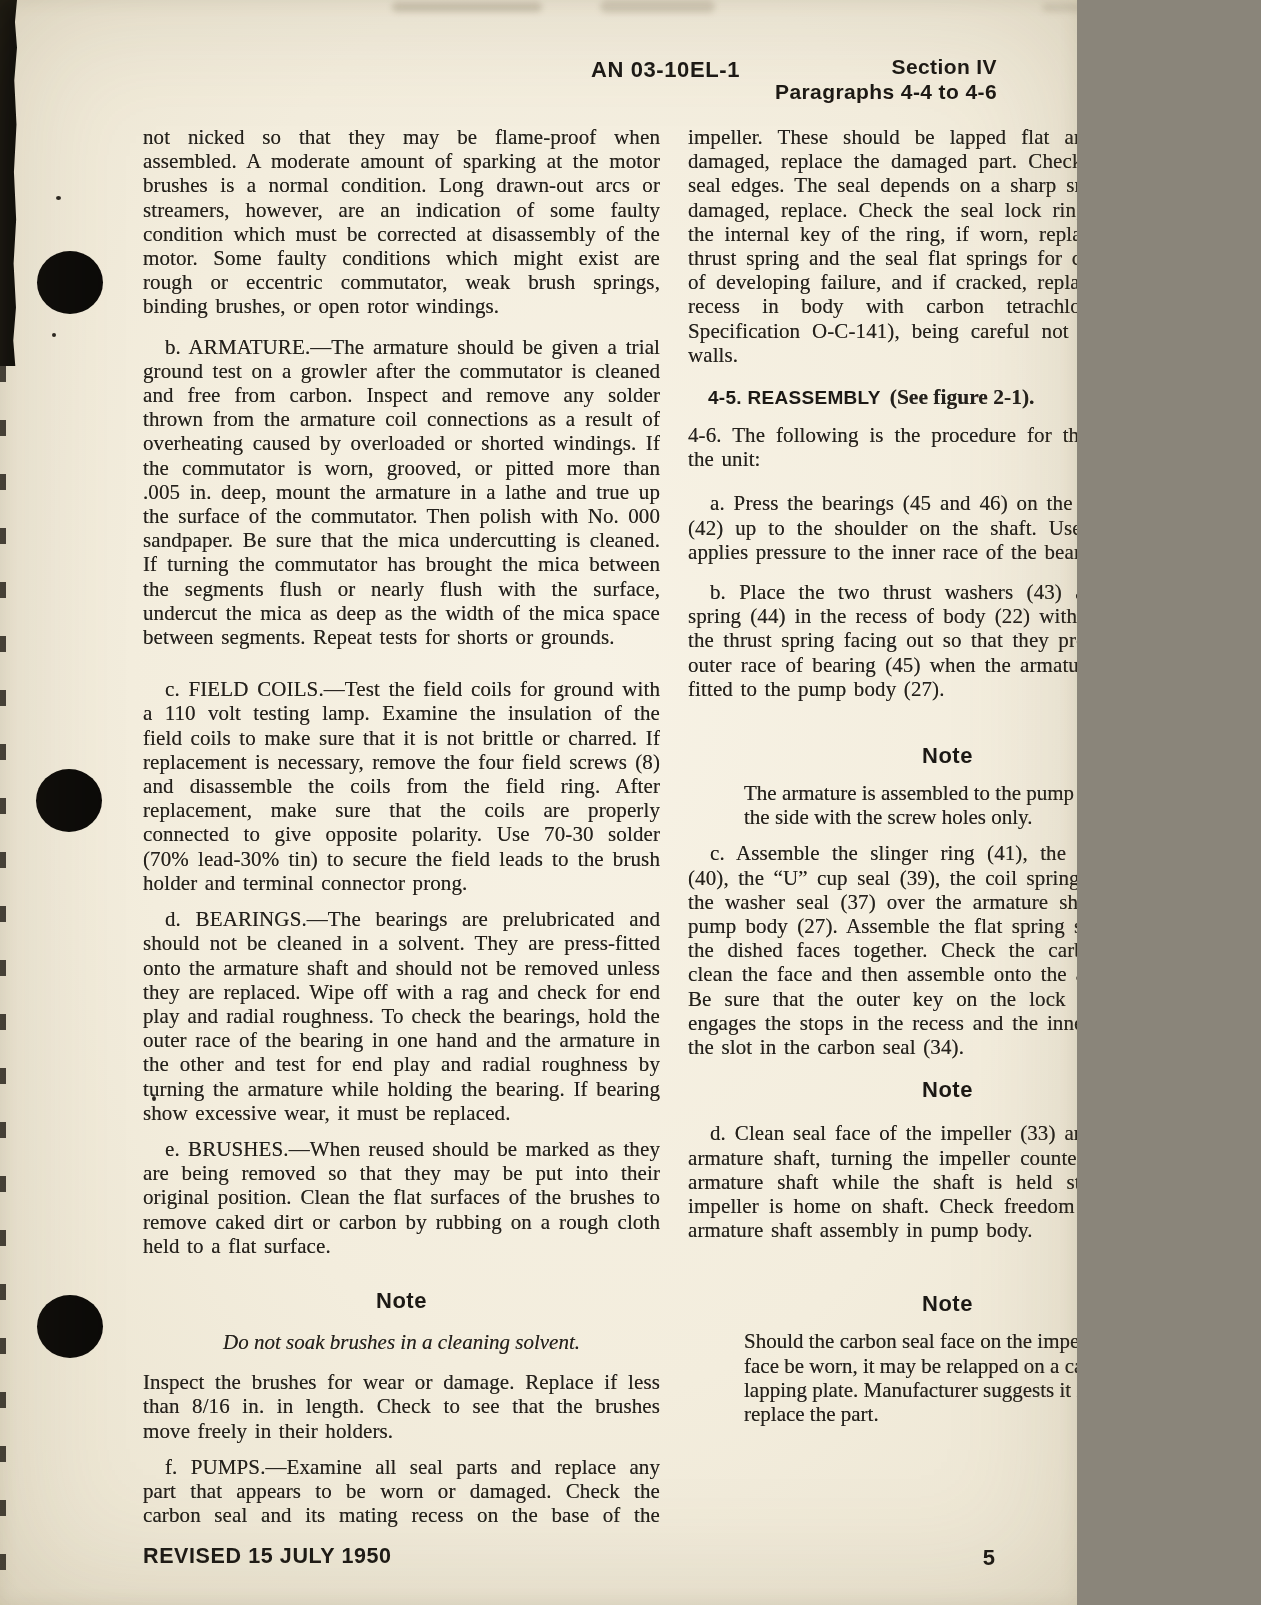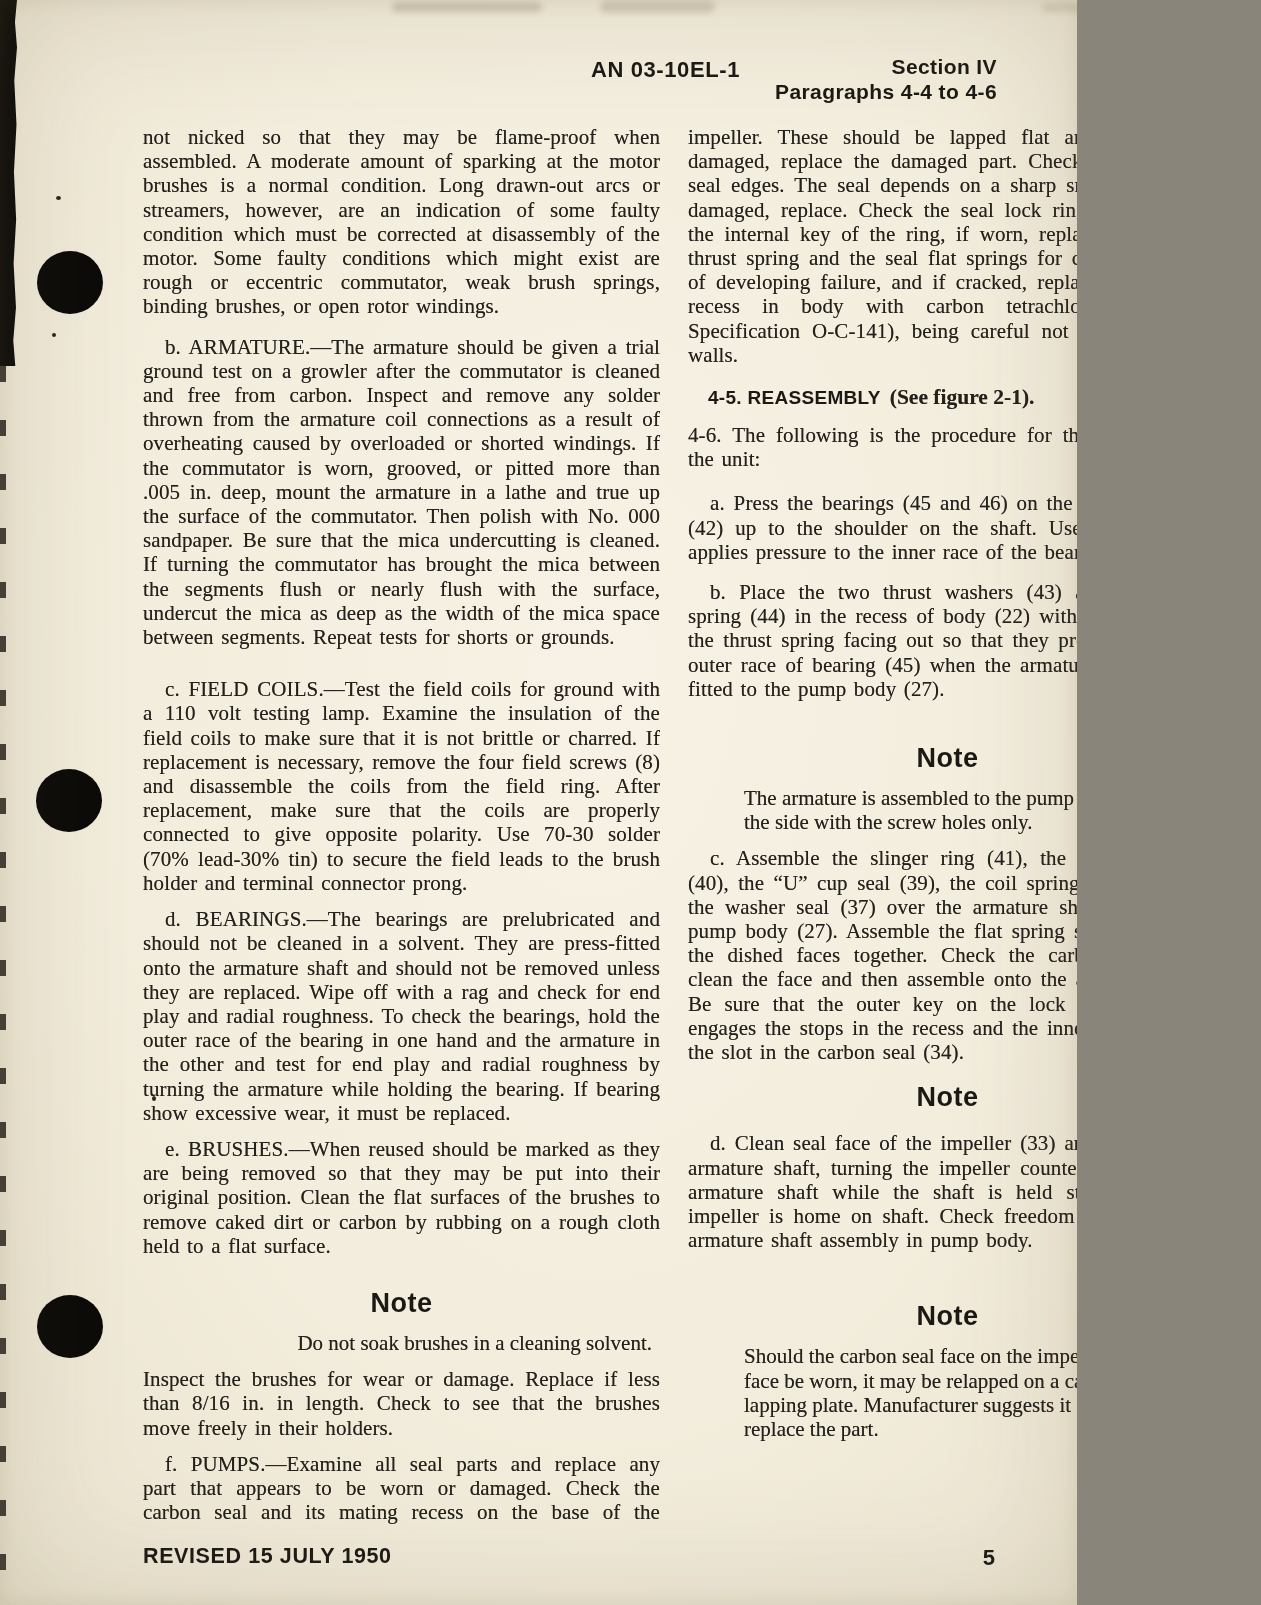--- a/index.html
+++ b/index.html
@@ -49,26 +49,26 @@
   .col-left{left:143px; width:517px;}
   .col-right{left:688px; width:519px;}
   .body{
     font-size:21px; line-height:24.2px; margin:0; text-align:justify;
     word-spacing:2.2px; letter-spacing:.1px;
     text-shadow:0 0 .5px rgba(35,28,20,.55);
   }
   .ind{text-indent:22px;}
   .jlast{text-align-last:justify;}
   .note-h{
-    font-family:"Liberation Sans", sans-serif; font-weight:700; font-size:27px;
+    font-family:"Liberation Sans", sans-serif; font-weight:700; font-size:22px;
     text-align:center; margin:3px 0 12px; letter-spacing:.5px; color:#1c1915;
   }
   .note-b{font-size:21px; line-height:24.2px; margin:0 30px 0 56px; text-align:left;
           text-shadow:0 0 .5px rgba(35,28,20,.55);}
-  .note-b.center{text-align:right; margin:8px;}
+  .note-b.center{text-align:center; margin:16px;font-style:italic;}
   .sec-heading{margin:0; line-height:26px;}
   .sec-heading .lbl{font-family:Liberation Sans, sans-serif; font-weight:700; font-size:19px; letter-spacing:.3px; color:#1c1915;margin-left:20px;}
   .sec-heading .ref{font-size:21.5px; margin-left:9px; text-shadow:0 0 .5px rgba(35,28,20,.5);}
   .mt12{margin-top:12px;} .mt16{margin-top:16px;}
   .mt18{margin-top:18px;} .mt20{margin-top:20px;} .mt28{margin-top:28px;}
   .mt30{margin-top:30px;} .mt42{margin-top:42px;} .mt49{margin-top:49px;}
 </style>
 </head>
 <body>
 

